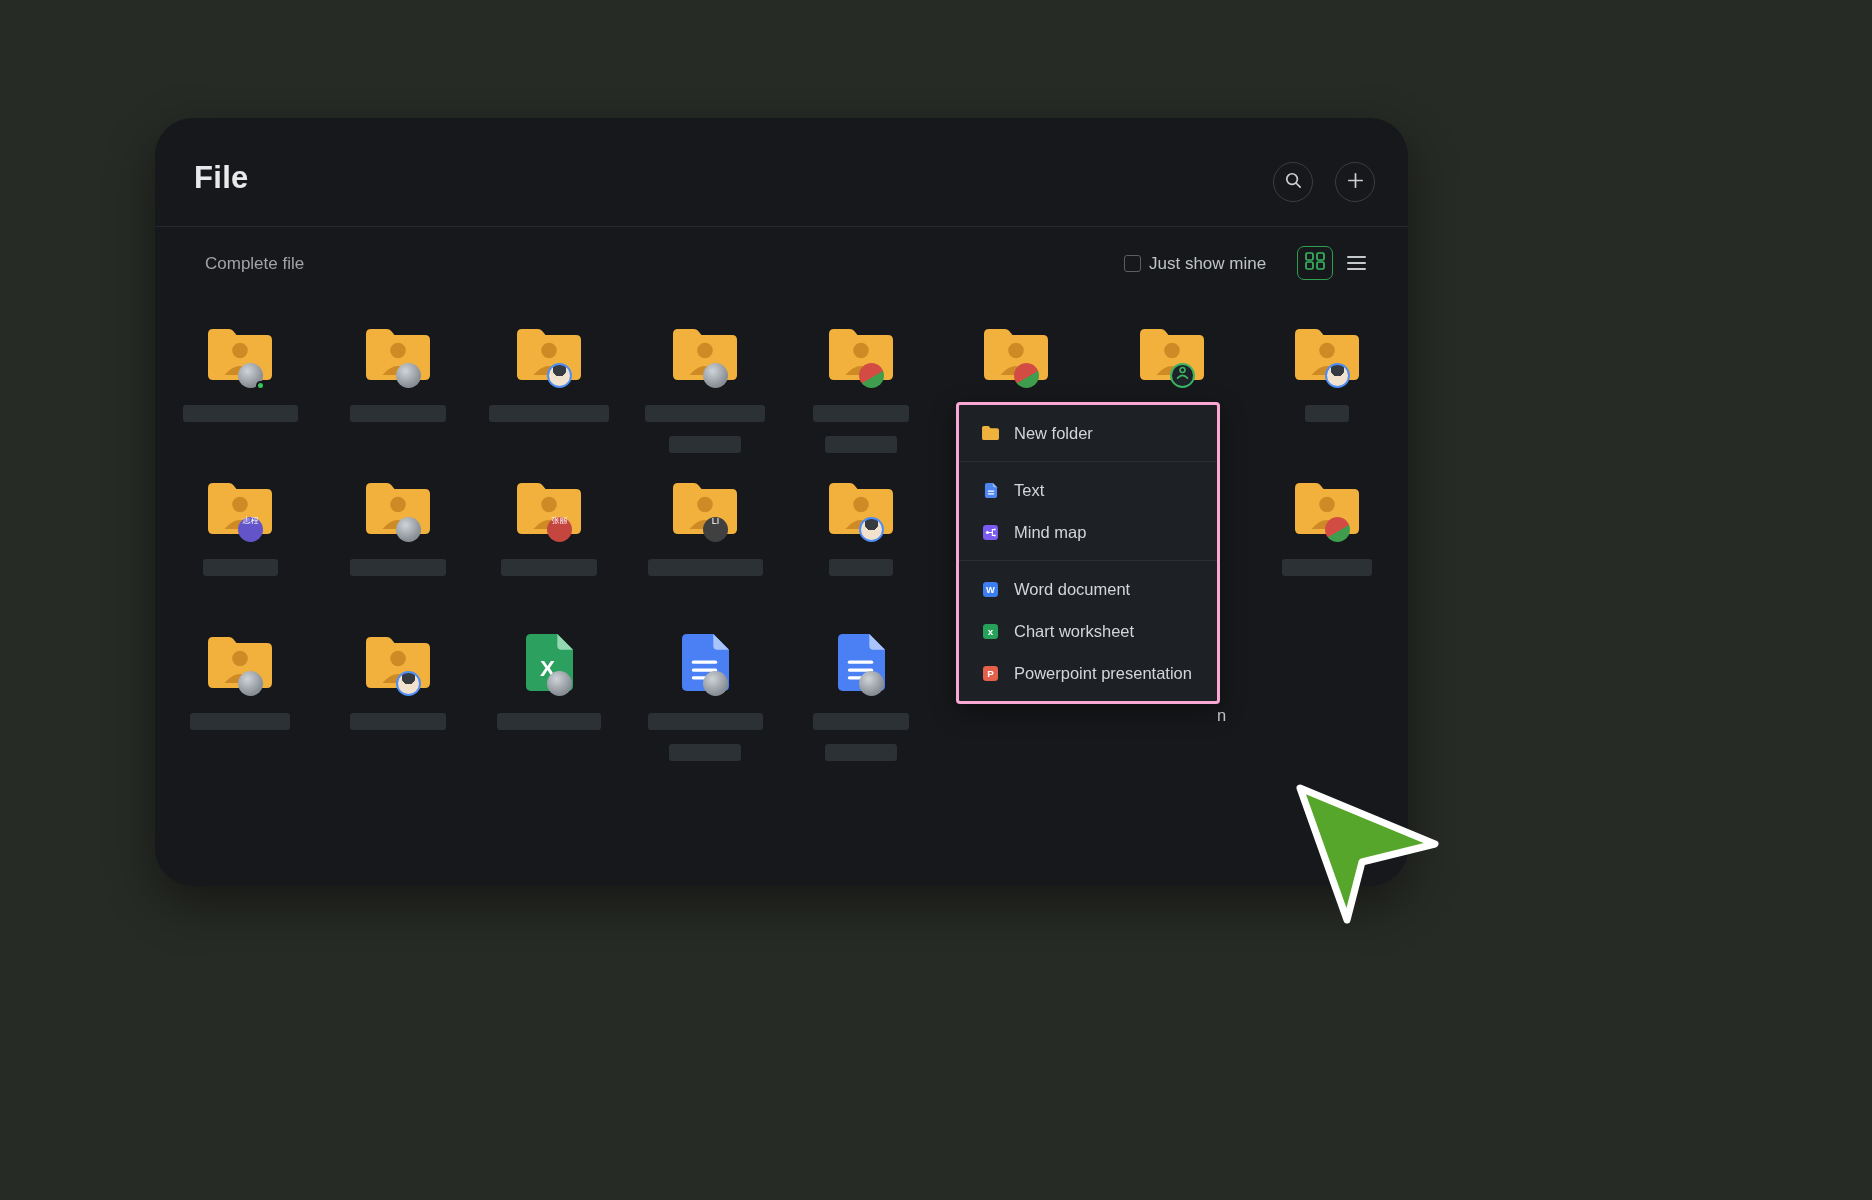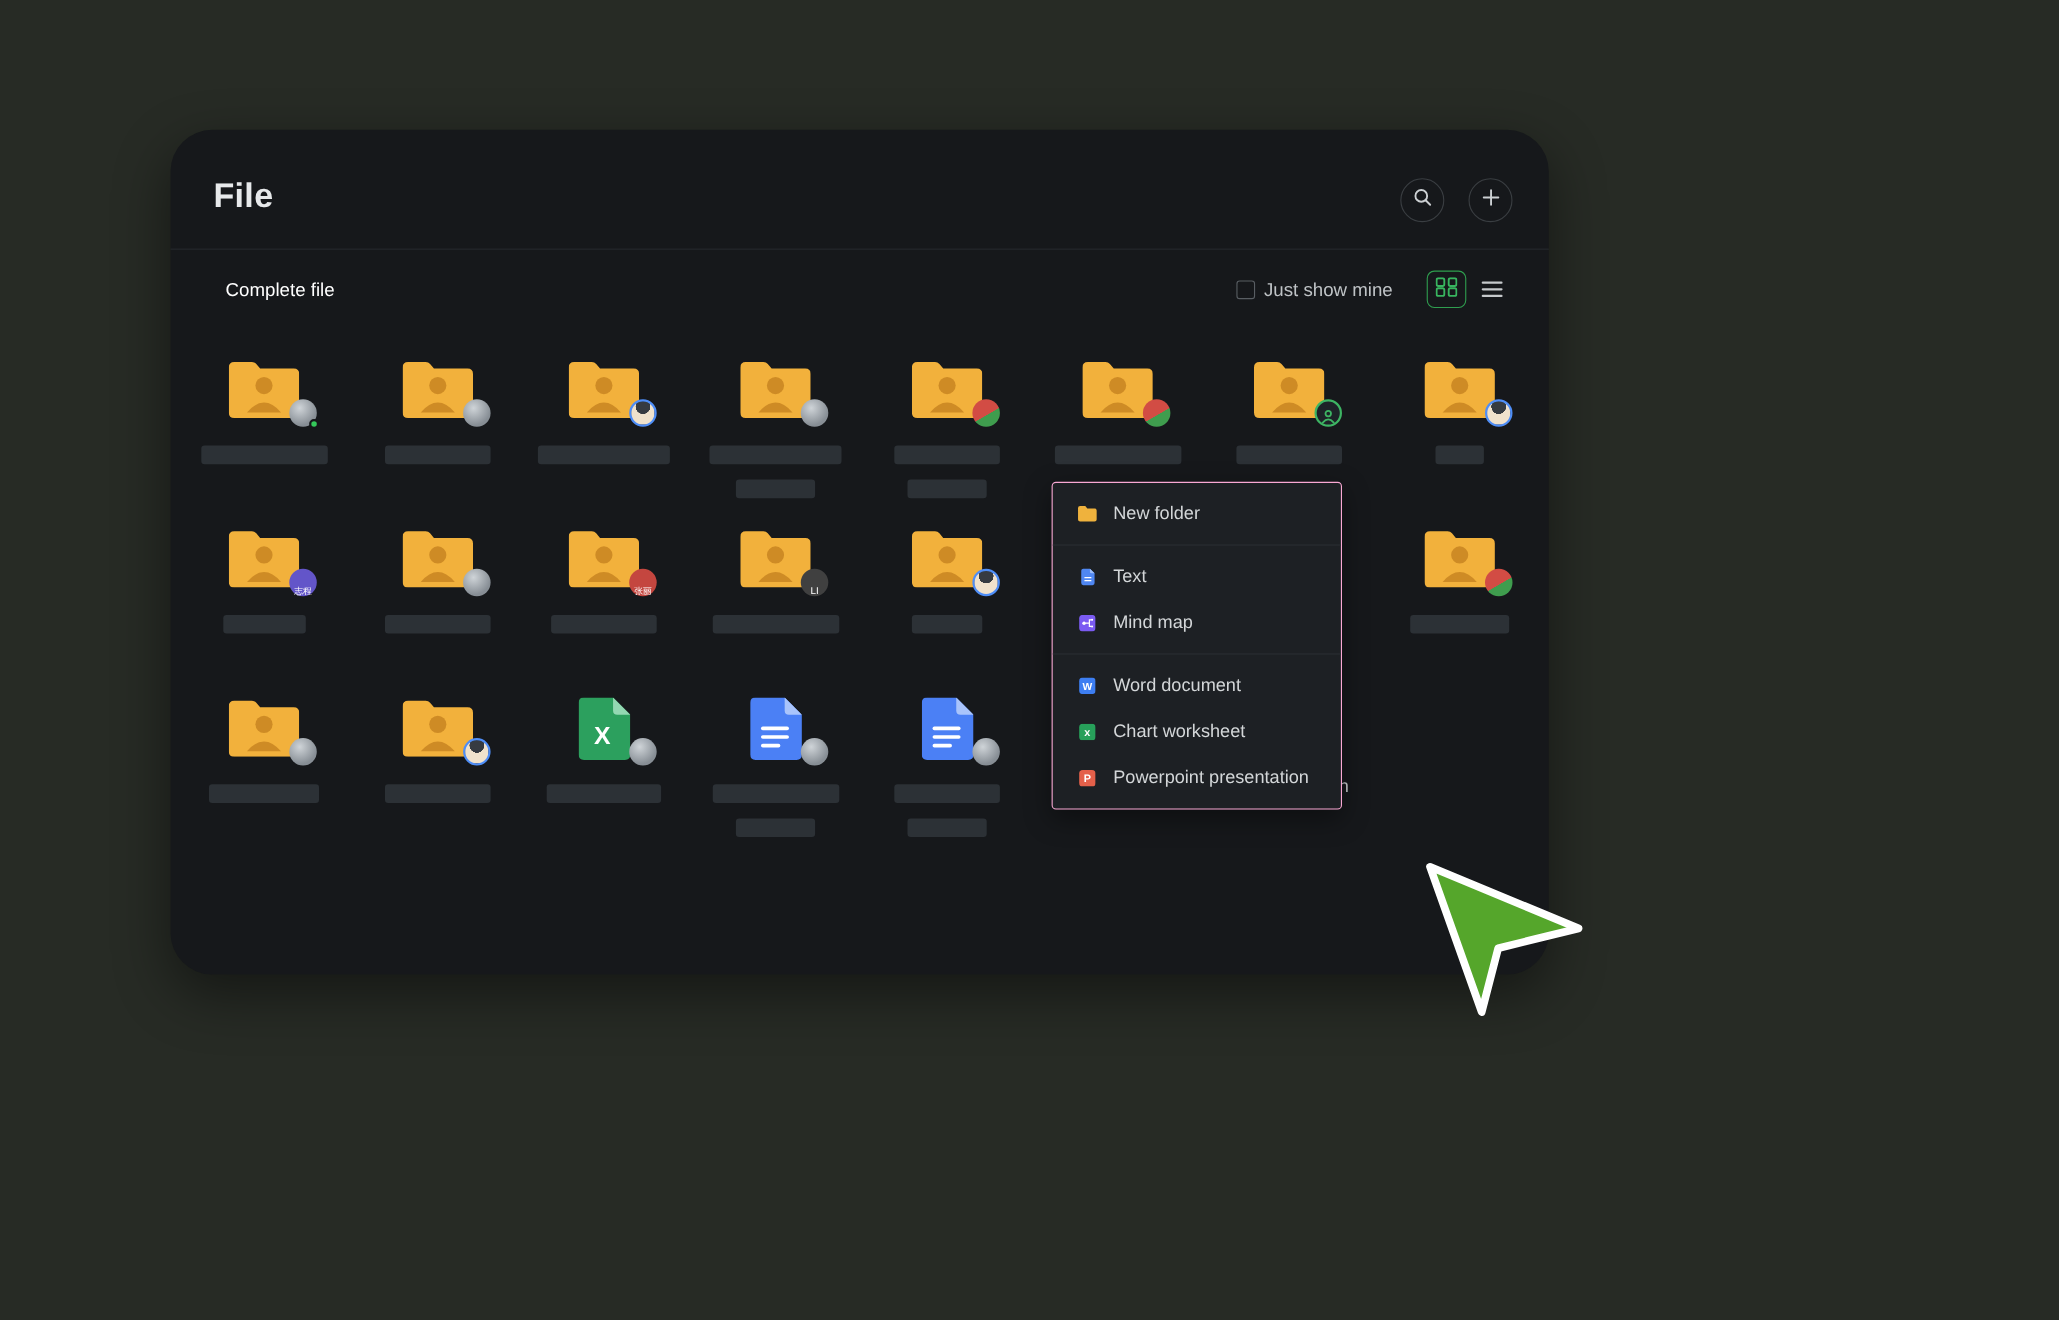--- a/index.html
+++ b/index.html
@@ -23,21 +23,21 @@
     position:absolute; top:44px; width:40px; height:40px; border-radius:50%;
     border:1px solid #3a3e42; display:flex; align-items:center; justify-content:center;
     cursor:pointer; background:transparent;
   }
   .header-btn.search { left:1118px; }
   .header-btn.add { left:1180px; }
   .divider {
     position:absolute; left:0; right:0; top:108px; height:1px; background:#26292d;
   }
   .section-label {
-    position:absolute; left:50px; top:136px; font-size:17px; color:#ffffff;
+    position:absolute; left:50px; top:136px; font-size:17px; color:#a3a3a3;
   }
   .filter-checkbox {
     position:absolute; left:969px; top:137px; width:17px; height:17px;
     border:1.5px solid #595e63; border-radius:3px; background:transparent; cursor:pointer;
   }
   .filter-label {
     position:absolute; left:994px; top:136px; font-size:17px; color:#bfc3c6; cursor:pointer;
   }
   .grid-view-btn {
     position:absolute; left:1142px; top:128px; width:36px; height:34px;
@@ -51,22 +51,22 @@
   }
   .list-view-btn i { display:block; width:19px; height:2px; background:#c6c9cc; border-radius:1px; }
 
   .file-grid { position:absolute; inset:0; }
   .grid-item { position:absolute; width:140px; height:148px; cursor:pointer; }
   .file-icon {
     position:absolute; left:0; top:0; width:140px; height:58px;
     display:flex; align-items:flex-start; justify-content:center;
   }
   .badge {
-    position:absolute; left:93px; top:37px; width:25px; height:25px; border-radius:50%;
-    display:flex; align-items:flex-end; justify-content:center;
+    position:absolute; left:68px; top:37px; width:25px; height:25px; border-radius:50%;
+    display:flex; align-items:flex-start; justify-content:center;
   }
   .badge-cat, .badge-cat-dot { background:radial-gradient(circle at 38% 32%, #cfd4d8, #878e95 68%); }
   .badge-boy {
     background:radial-gradient(circle at 50% 22%, #363b41 0 34%, #f0e2cc 35%);
     border:2px solid #4f8ef7;
   }
   .badge-santa { background:linear-gradient(150deg, #d24c44 55%, #3f9d4e 56%); }
   .badge-purple-text { background:#6355c9; }
   .badge-red-text { background:#c4463f; }
   .badge-maroon-text { background:#404040; }
@@ -74,22 +74,22 @@
   .badge-text { color:#fff; font-size:8px; line-height:1; letter-spacing:0; }
   .badge-maroon-text .badge-text { font-size:9px; }
   .online-dot {
     position:absolute; right:-2px; bottom:-2px; width:9px; height:9px; border-radius:50%;
     background:#34c85a; border:2px solid #16181b;
   }
   .name-bar { position:absolute; height:17px; background:#2c3136; border-radius:3px; }
 
   .context-menu {
     position:absolute; left:801px; top:284px; width:264px;
-    background:#1d2024; border:1px solid #f9a8d4; border-radius:4px;
-    z-index:5; box-shadow:0 8px 24px rgba(0,0,0,.4);margin-top:36px;
+    background:#1d2024; border:3px solid #f9a8d4; border-radius:4px;
+    z-index:5; box-shadow:0 8px 24px rgba(0,0,0,.4);
   }
   .menu-section { padding:7px 0; }
   .menu-section + .menu-section { border-top:1px solid #2a2e32; }
   .menu-item {
     height:42px; display:flex; align-items:center; gap:14px; padding:0 22px;
     font-size:16.5px; color:#d3d6d8; cursor:pointer;
   }
   .menu-icon { width:19px; height:18px; display:flex; align-items:center; justify-content:center; }
 
   .occluded-fragment {

